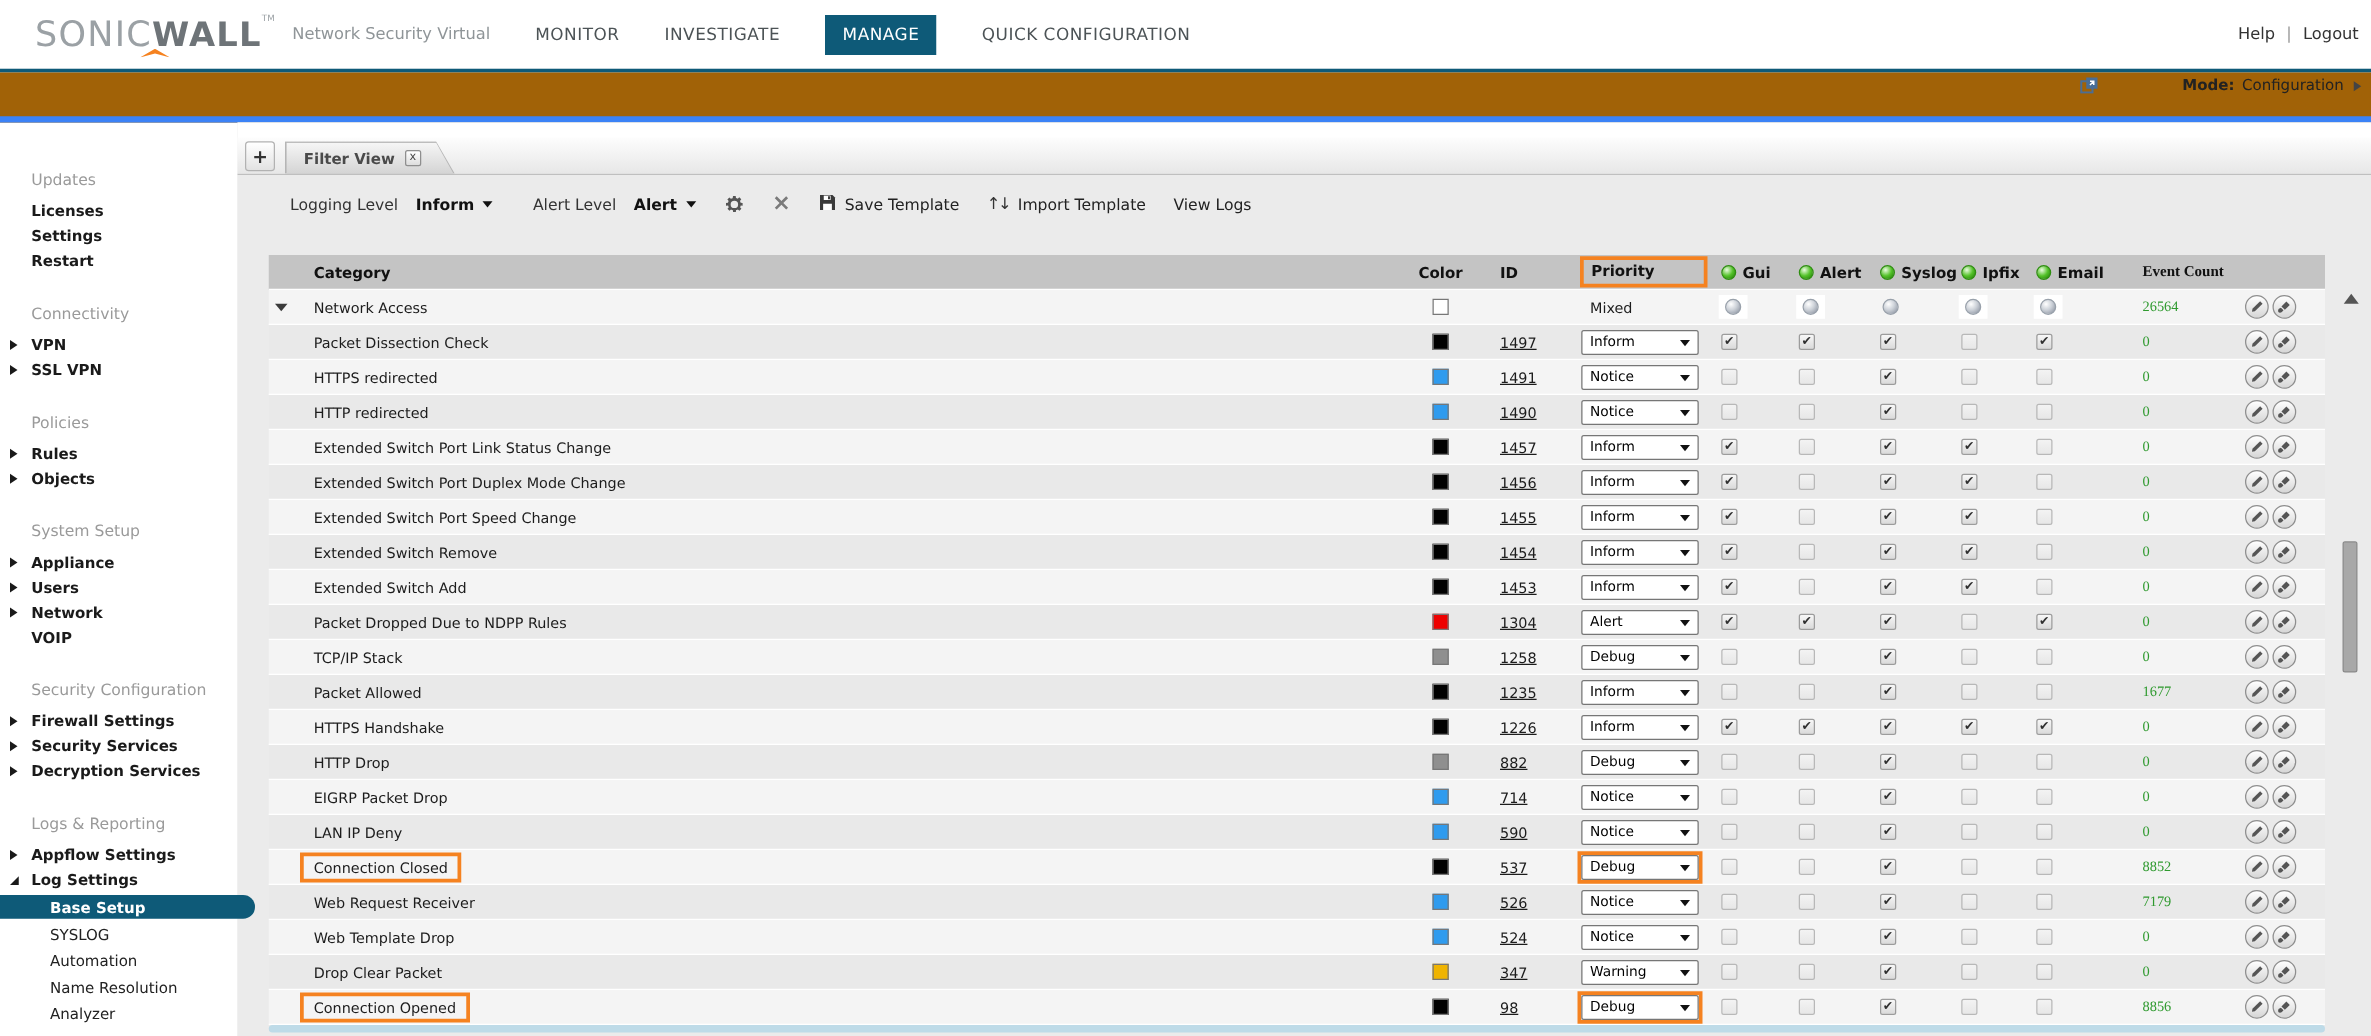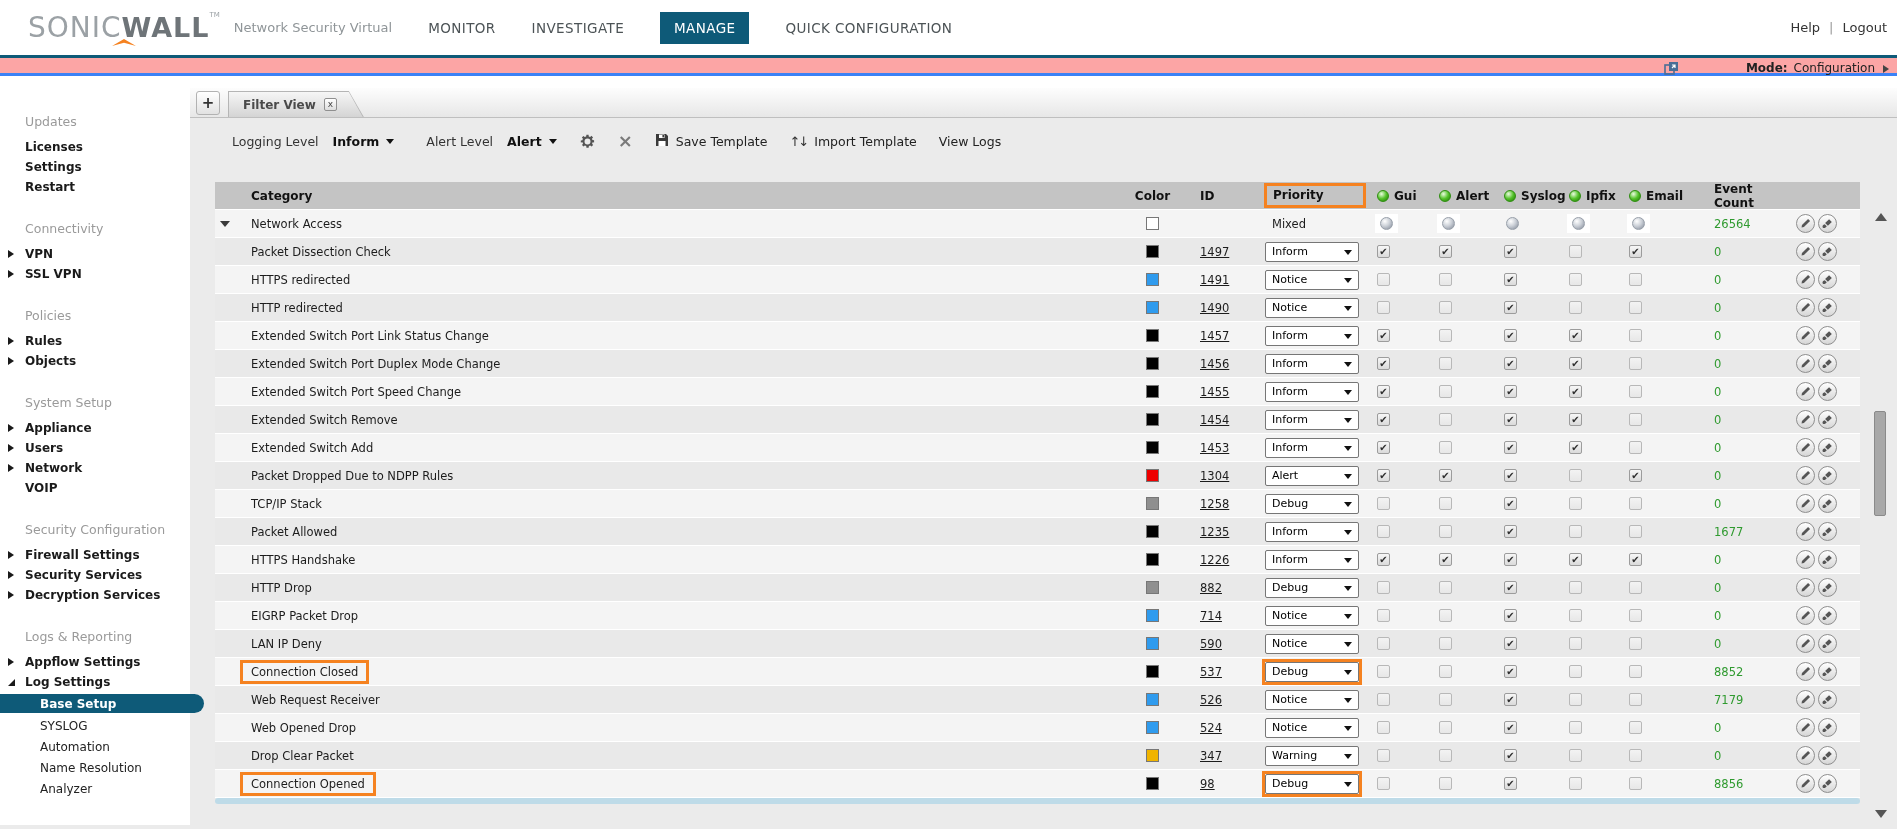--- a/index.html
+++ b/index.html
@@ -17,21 +17,21 @@
   .tagline { margin-left:14px; color:#8f9598; font-size:13px; }
   .mainnav { margin-left:36px; display:flex; align-items:center; gap:36px; }
   .navitem { font-size:13.5px; color:#4c5356; letter-spacing:.4px; cursor:pointer; text-decoration:none; }
   .navitem.active { background:#0e5a78; color:#fff; padding:8px 14px; }
   .session { margin-left:auto; margin-right:10px; display:flex; align-items:center; gap:9px; font-size:13px; color:#333; }
   .session a { cursor:pointer; color:#333; text-decoration:none; }
   .session .sep { color:#999; }
   .tealline { height:3px; background:#0e5a78; }
 
   
-  .modebar { height:18px; background:#fca5a5; border-bottom:3px solid #3b82f6; position:relative; }
+  .modebar { height:40px; background:#a16207; border-bottom:5px solid #3b82f6; position:relative; }
   .popout { position:absolute; left:1664px; top:3px; cursor:pointer; }
   .modetext { position:absolute; right:22px; top:3px; font-size:12px; color:#222; }
   .modetext b { margin-right:6px; }
   .modearrow { position:absolute; right:8px; top:7px; width:0; height:0;
     border-top:4px solid transparent; border-bottom:4px solid transparent; border-left:6px solid #444; cursor:pointer; }
 
   
   .content { display:flex; height:749px; }
   .sidebar { width:190px; background:#fff; padding-top:14px; overflow:visible; flex:none; }
   .main { width:1707px; position:relative; background:#ebebeb; flex:none; }
@@ -81,21 +81,21 @@
   .c0{width:20px;flex:none;display:flex;justify-content:center;}
   .c1{width:880px;flex:none;padding-left:16px;display:flex;align-items:center;}
   .c2{width:75px;flex:none;display:flex;justify-content:center;align-items:center;}
   .c3{width:73px;flex:none;padding-left:10px;}
   .c4{width:112px;flex:none;display:flex;align-items:center;}
   .c5{width:62px;flex:none;display:flex;align-items:center;}
   .c6{width:65px;flex:none;display:flex;align-items:center;}
   .c7{width:65px;flex:none;display:flex;align-items:center;}
   .c8{width:60px;flex:none;display:flex;align-items:center;}
   .c9{width:75px;flex:none;display:flex;align-items:center;}
-  .c10{width:90px;flex:none;padding-left:12px;}
+  .c10{width:90px;flex:none;padding-left:12px;font-family:Liberation Serif, serif;}
   .c11{width:68px;flex:none;display:flex;align-items:center;padding-left:4px;gap:3px;}
   .hdrled { display:inline-flex; align-items:center; gap:5px; margin-left:2px; }
   .gled { width:12px; height:12px; border-radius:50%; flex:none; cursor:pointer;
     background:radial-gradient(circle at 35% 30%,#eafbe0,#54c22a 50%,#2e8e10 85%); border:1px solid #2e8e10; }
   .hlbox { border:3px solid #f58220; padding:2px 6px 3px 6px; display:inline-block; width:102px; margin-left:1px; }
   .cat { font-size:11.5px; color:#1c1c1c; }
   .cat.hl { border:3px solid #f58220; padding:2px 8px; margin-left:-11px; }
   .exp { width:0; height:0; border-left:5px solid transparent; border-right:5px solid transparent;
     border-top:6px solid #3a3a3a; cursor:pointer; }
   .swatch { width:13px; height:13px; border:1px solid #777; cursor:pointer; }
@@ -1126,21 +1126,21 @@
                   <svg width="11" height="11" viewBox="0 0 14 14">
                     <path fill="#555" d="M9 1.5l3.5 3.5-5 5-3.5-3.5z"></path>
                     <path fill="#555" d="M3.5 7.9l2.6 2.6-1.6 1.6c-.9.9-2.7 1-3.4.3-.7-.7-.6-2.5.3-3.4z"></path>
                   </svg>
                 </span>
               </div>
             </div>
             <div class="trow odd">
               <div class="c0"></div>
               <div class="c1">
-                <span class="cat">Web Opened Drop</span>
+                <span class="cat">Web Template Drop</span>
               </div>
               <div class="c2">
                 <span class="swatch" style="background: rgb(47, 155, 238);"></span>
               </div>
               <div class="c3"><span class="idtxt">524</span></div>
               <div class="c4">
                 <span class="priwrap"><span class="pselect">Notice</span></span>
               </div>
               <div class="c5">
                 <span class="cb off"></span>

